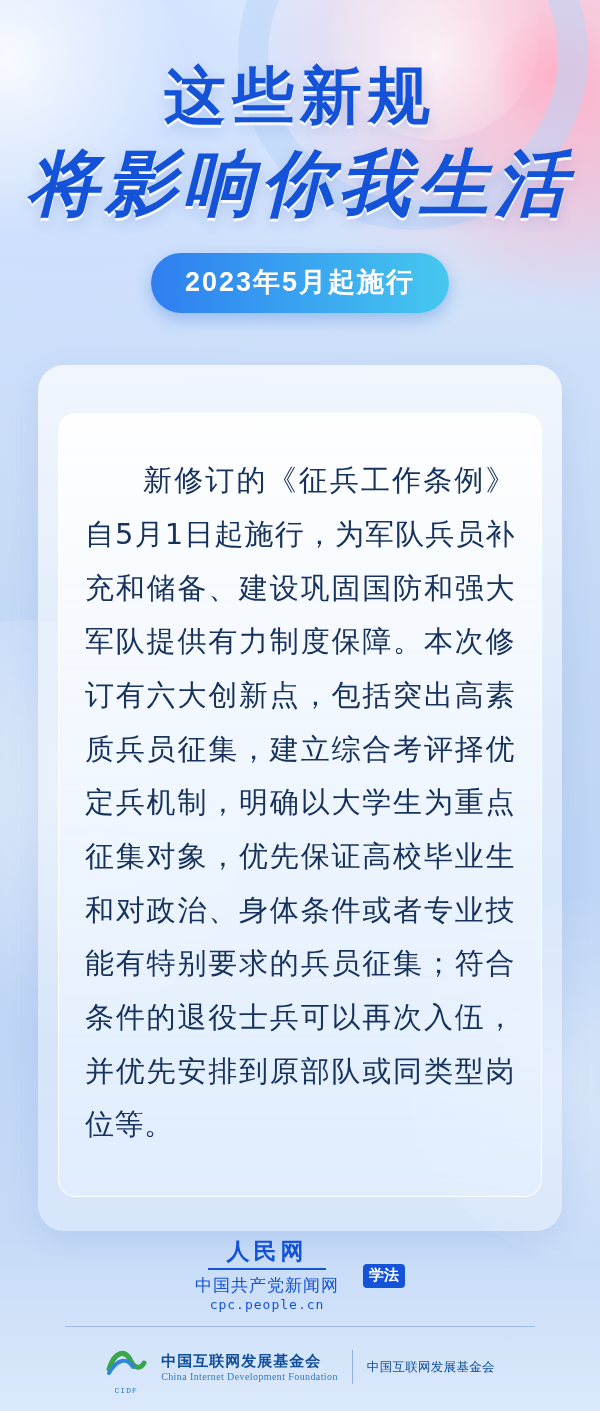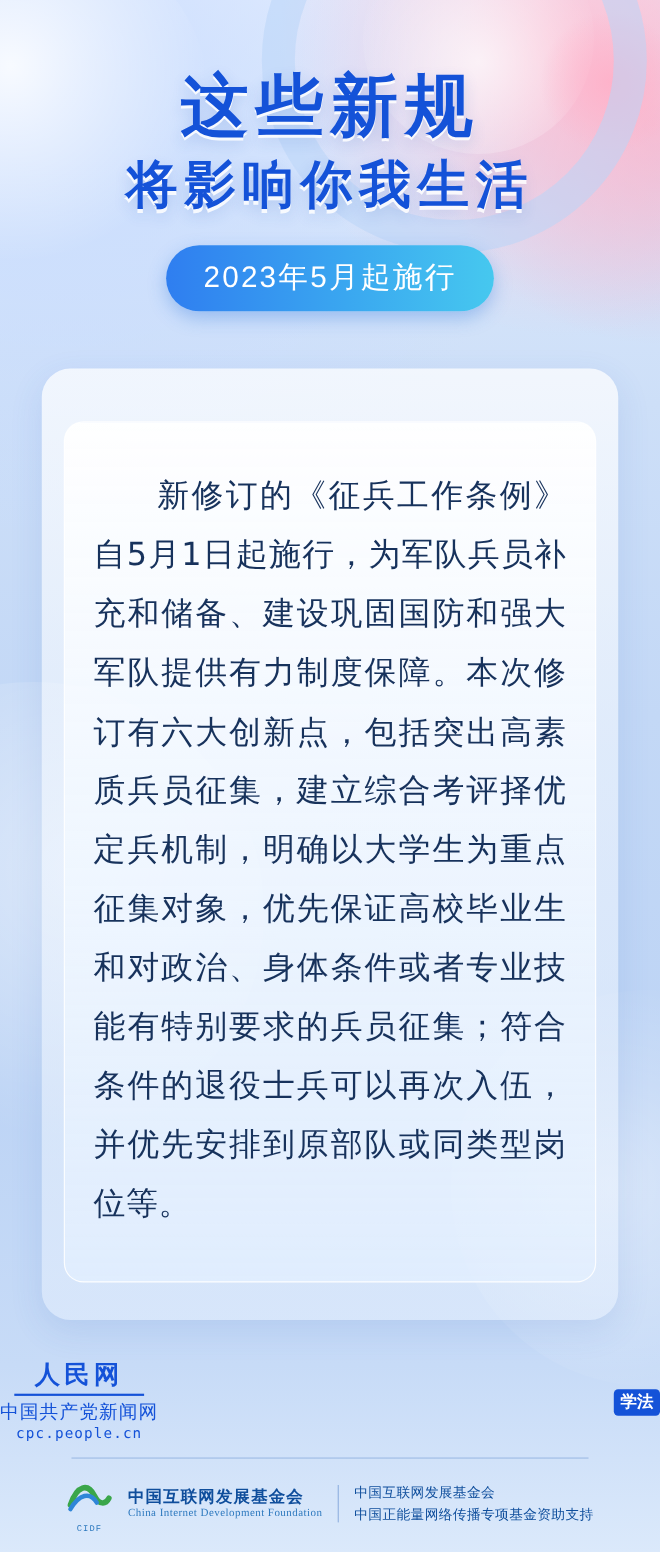--- a/index.html
+++ b/index.html
@@ -74,31 +74,31 @@
   .title-line {
     font-family: "DejaVu Sans", "Liberation Sans", sans-serif;
     font-weight: bold;
     font-size: 62px;
     letter-spacing: 6px;
     line-height: 1.22;
     color: #1452d8;
     text-shadow: 0 3px 0 rgba(255,255,255,0.85), 0 6px 14px rgba(40,90,190,0.20);
   }
   .title-line.l1 { font-size: 62px; }
-  .title-line.l2 { font-size: 47px; margin-top: 6px; }
+  .title-line.l2 { font-size: 72px; margin-top: 6px; font-style: italic; }
 
   .badge {
     display: inline-block;
     margin-top: 26px;
     padding: 11px 34px 13px 34px;
     border-radius: 30px;
     background: linear-gradient(90deg, #2f7ef0 0%, #3aa7f0 55%, #46c8ef 100%);
     color: #ffffff;
     font-size: 27px;
-    font-weight: normal;
+    font-weight: bold;
     letter-spacing: 2px;
     box-shadow: 0 6px 16px rgba(44,118,222,0.35);
   }
 
   
   .card {
     position: relative;
     margin: 52px auto 0 auto;
     width: 524px;
     border-radius: 26px;
@@ -161,21 +161,21 @@
   .footer {
     position: absolute;
     left: 0;
     right: 0;
     bottom: 16px;
     z-index: 3;
   }
   .footer-brands {
     display: flex;
     align-items: center;
-    justify-content: space-between;
+    justify-content: center;
     gap: 24px;
   }
   .brand-people {
     text-align: center;
     color: #1452d8;
   }
   .brand-people .cn {
     font-family: "DejaVu Sans", "Liberation Sans", sans-serif;
     font-weight: bold;
     font-size: 23px;
@@ -333,19 +333,18 @@
         </svg>
         <div class="cidf-logo-text">CIDF</div>
       </div>
       <div class="cidf-names">
         <div class="n1">中国互联网发展基金会</div>
         <div class="n2">China Internet Development Foundation</div>
       </div>
       <div class="cidf-sep"></div>
       <div class="cidf-support">
         <div>中国互联网发展基金会</div>
-        <div>中国正能量网络传播专项基金资助支持</div>
       </div>
     </div>
 
   </div>
 
 </div>
 
 </body></html>

